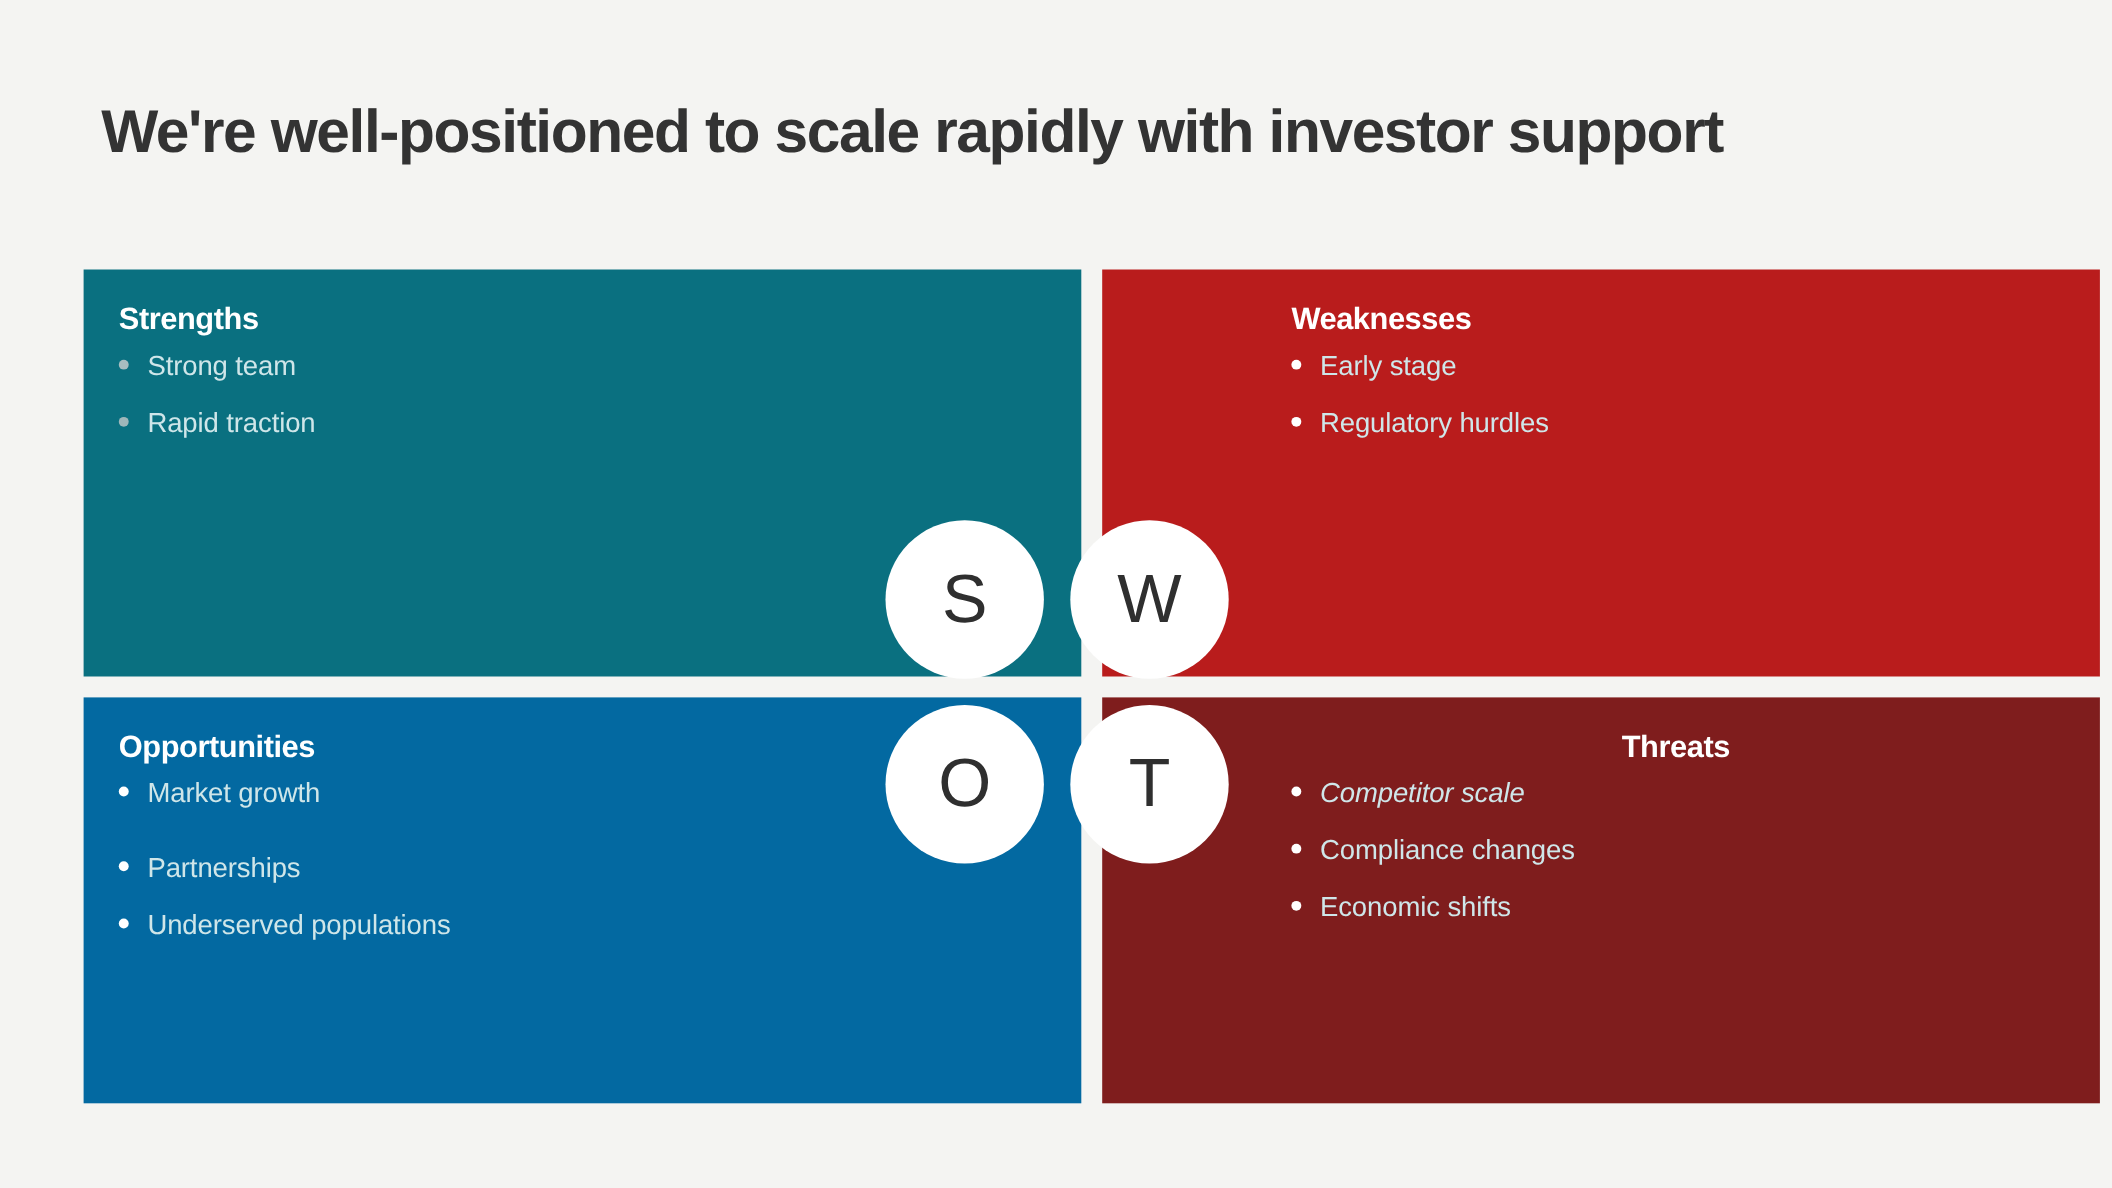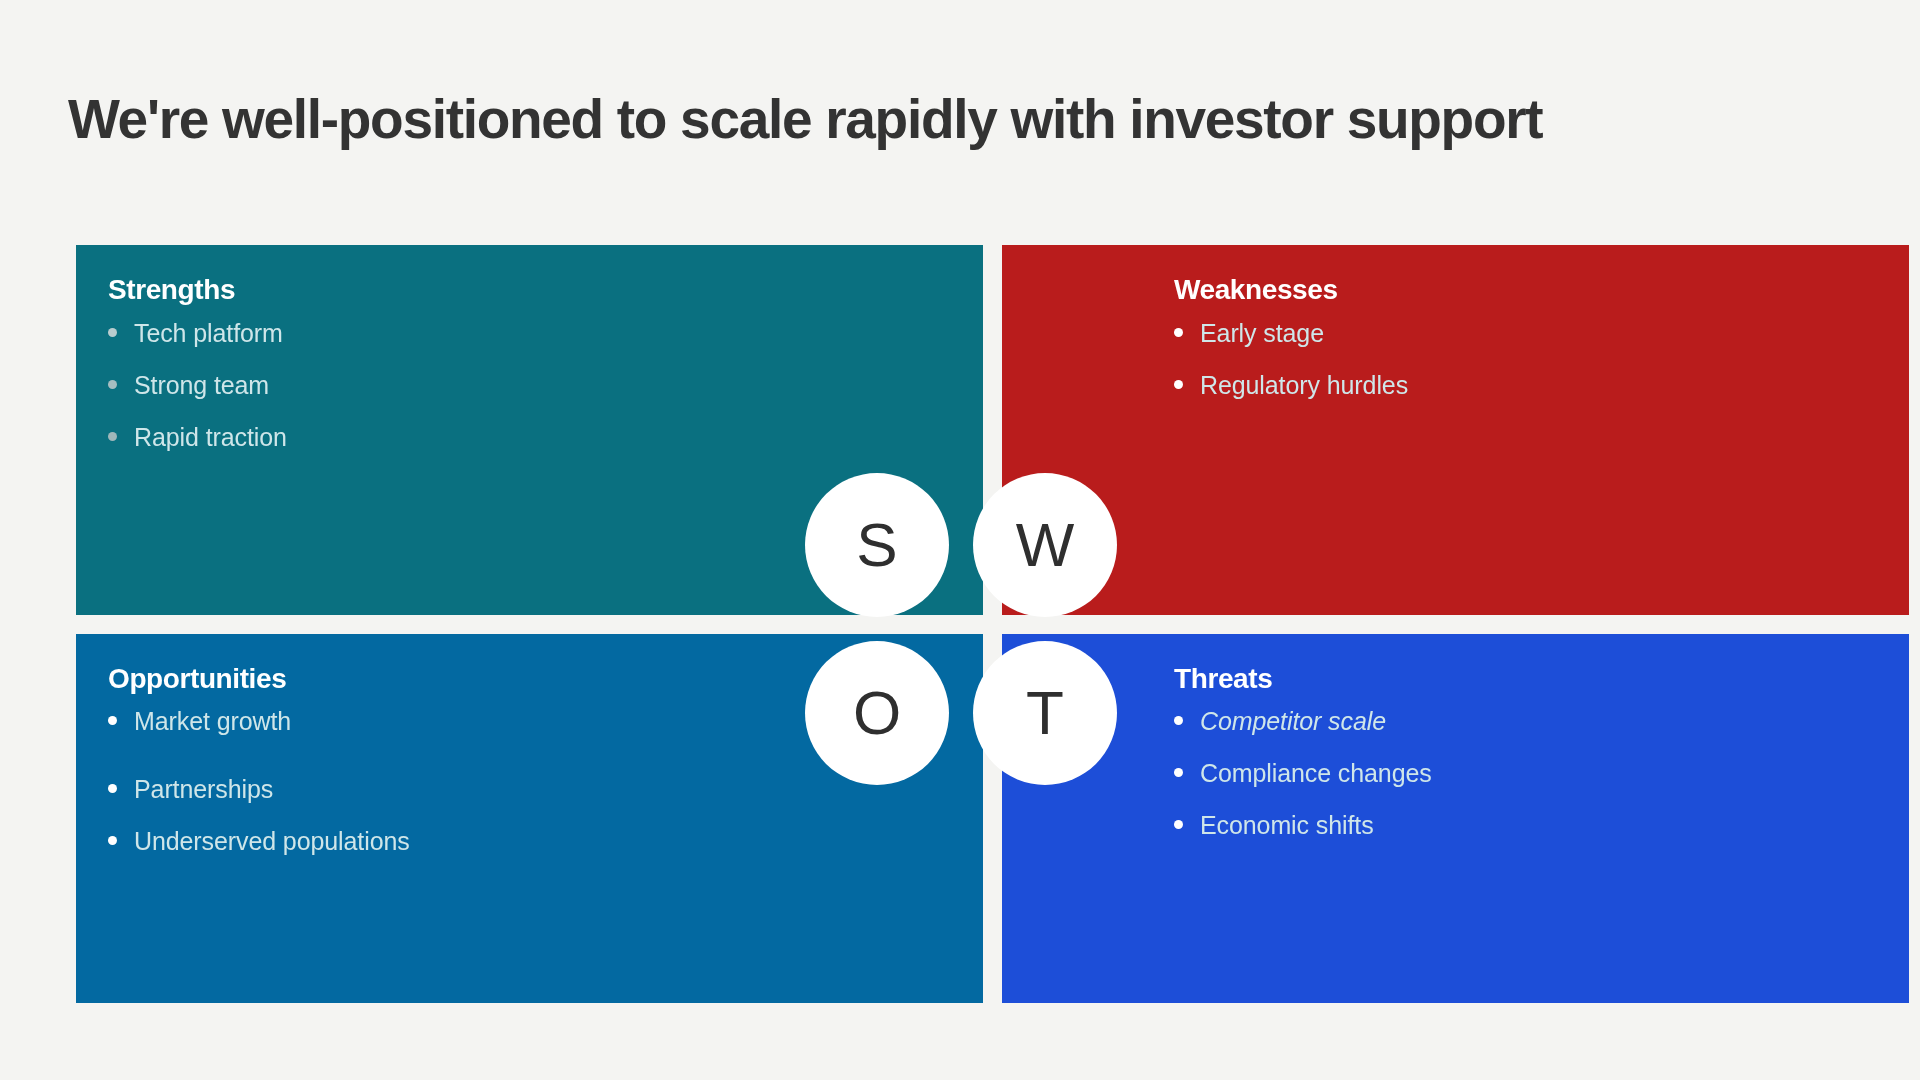--- a/index.html
+++ b/index.html
@@ -11,21 +11,21 @@
     height: 1080px;
     background: #f4f4f2;
     font-family: "Liberation Sans", sans-serif;
     overflow: hidden;
     position: relative;
   }
 
   
   .slide-title {
     position: absolute;
-    left: 68px;
+    left: 92px;
     top: 52px;
     width: 1780px;
     font-size: 55px;
     font-weight: bold;
     color: #333333;
     letter-spacing: -1.3px;
     line-height: 1.12;
     white-space: nowrap;
   }
 
@@ -113,24 +113,20 @@
 <body style="background: rgb(244, 244, 242);">
 
 <h1 class="slide-title" style="color: rgb(51, 51, 51);">We're well-positioned to scale rapidly with investor support</h1>
 
 <div class="swot-grid">
 
   <section class="quadrant" style="background: rgb(10, 112, 128);">
     <h2 class="q-title">Strengths</h2>
     <ul class="q-list">
       <li class="q-item">
-        <span class="dot" style="background: rgb(185, 204, 206);"></span>
-        <span class="txt" style="color: rgb(207, 230, 233);">Tech platform</span>
-      </li>
-      <li class="q-item">
         <span class="dot" style="background: rgb(167, 189, 192);"></span>
         <span class="txt" style="color: rgb(207, 230, 233);">Strong team</span>
       </li>
       <li class="q-item">
         <span class="dot" style="background: rgb(159, 183, 186);"></span>
         <span class="txt" style="color: rgb(207, 230, 233);">Rapid traction</span>
       </li>
     </ul>
   </section>
 
@@ -159,21 +155,21 @@
         <span class="dot" style="background: rgb(255, 255, 255);"></span>
         <span class="txt" style="color: rgb(207, 230, 233); margin-top: 16px;">Partnerships</span>
       </li>
       <li class="q-item">
         <span class="dot" style="background: rgb(255, 255, 255);"></span>
         <span class="txt" style="color: rgb(207, 230, 233);">Underserved populations</span>
       </li>
     </ul>
   </section>
 
-  <section class="quadrant align-right" style="background: #1d4ed8;">
+  <section class="quadrant align-right" style="background: #7f1d1d; text-align: center;">
     <h2 class="q-title">Threats</h2>
     <ul class="q-list">
       <li class="q-item">
         <span class="dot" style="background: rgb(255, 255, 255);"></span>
         <span class="txt" style="color: rgb(207, 230, 233); font-style: italic;">Competitor scale</span>
       </li>
       <li class="q-item">
         <span class="dot" style="background: rgb(255, 255, 255);"></span>
         <span class="txt" style="color: rgb(207, 230, 233);">Compliance changes</span>
       </li>

